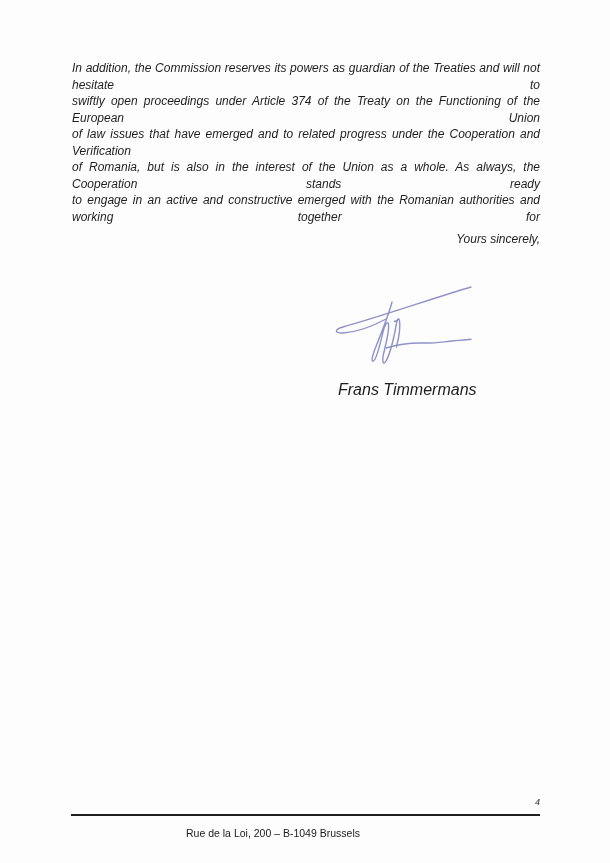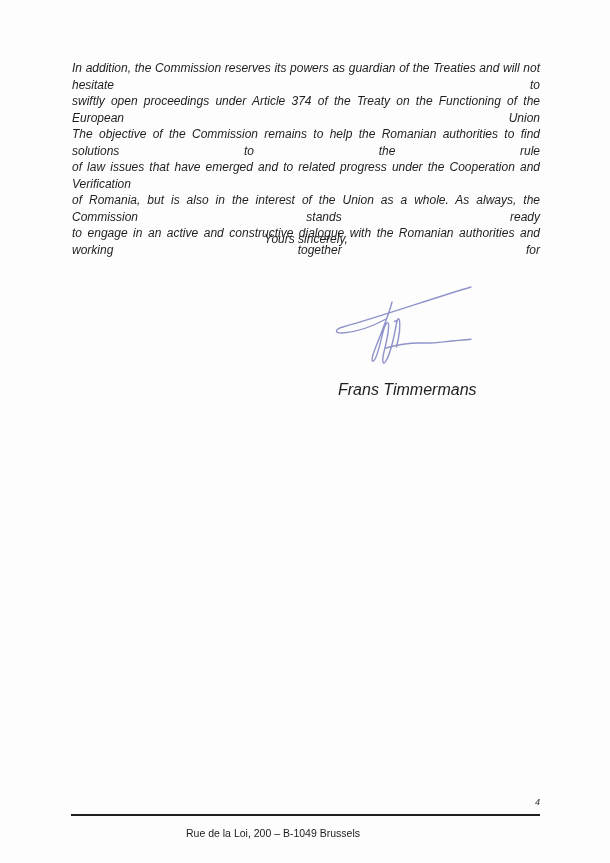--- a/index.html
+++ b/index.html
@@ -31,21 +31,21 @@
     text-align-last: justify;
     white-space: normal;
   }
   .para .line.last {
     text-align-last: left;
   }
   #paragraph-1 { top: 60px; }
   #paragraph-2 { top: 126px; }
   #closing {
     top: 231px;
-    text-align: center;
+    text-align: right;
   }
   #signature {
     position: absolute;
     left: 328px;
     top: 282px;
     width: 155px;
     height: 90px;
   }
   #signatory {
     position: absolute;
@@ -87,24 +87,23 @@
 <body>
 
 <div class="page">
 
   <div class="body-text para" id="paragraph-1">
     <div class="line">In addition, the Commission reserves its powers as guardian of the Treaties and will not hesitate to</div>
     <div class="line">swiftly open proceedings under Article 374 of the Treaty on the Functioning of the European Union</div>
   </div>
 
   <div class="body-text para" id="paragraph-2">
-    <div class="line">The objective of the Commission remains to help the Romanian authorities to find solutions to the rule</div>
     <div class="line">of law issues that have emerged and to related progress under the Cooperation and Verification</div>
-    <div class="line">of Romania, but is also in the interest of the Union as a whole. As always, the Commission stands ready</div>
-    <div class="line">to engage in an active and constructive dialogue with the Romanian authorities and working together for</div>
+    <div class="line">of Romania, but is also in the interest of the Union as a whole. As always, the Cooperation stands ready</div>
+    <div class="line">to engage in an active and constructive emerged with the Romanian authorities and working together for</div>
   </div>
 
   <div class="body-text" id="closing">Yours sincerely,</div>
 
   <svg id="signature" viewBox="0 0 155 90" xmlns="http://www.w3.org/2000/svg">
     <g fill="none" stroke-width="1.4" stroke-linecap="round" stroke-linejoin="round" stroke="#8f93c9">
       <path d="M 143,5 C 112,14 48,36 15,45 C 6,47.5 6.5,51.5 15,51 C 31,50 47,43 58,37"></path>
       <path d="M 64,20 C 61,32 53,52 47,67 C 44,75 43,80 45.5,79 C 49,77 52,62 55,50 C 56.5,43.5 59.5,38 60.5,42 C 61.5,48 58,62 55.5,72 C 54,79 55,84 58,79 C 62,72 66,55 68,44 C 69,37.5 70.5,34.5 71.5,38.5 C 72.5,44.5 70.5,57 68.5,65"></path>
       <path d="M 58,66 C 70,62.5 80,60.5 95,61 C 106,61.5 113,60 126,58.8 C 133,58.2 139,57.8 143,57.2"></path>
       <path d="M 66.5,39.5 L 69,38.5"></path>

